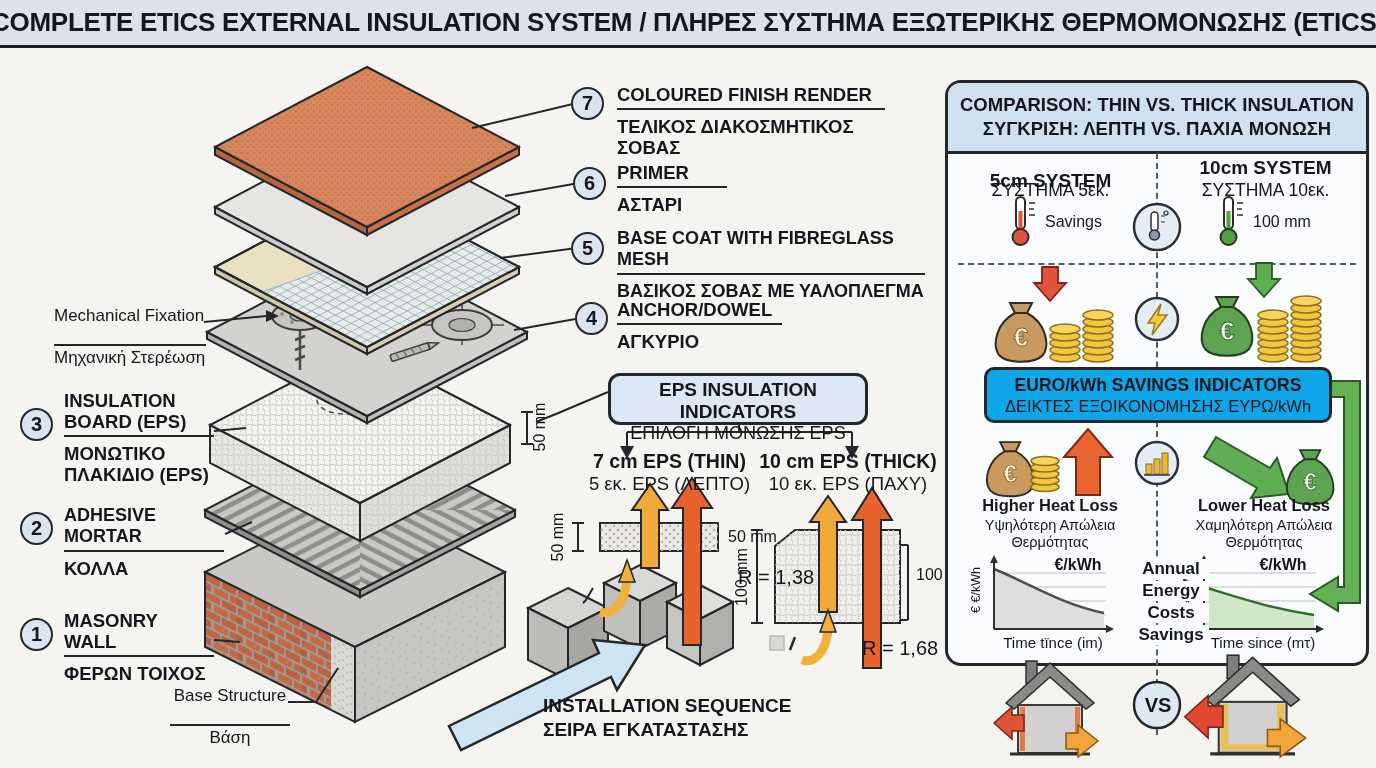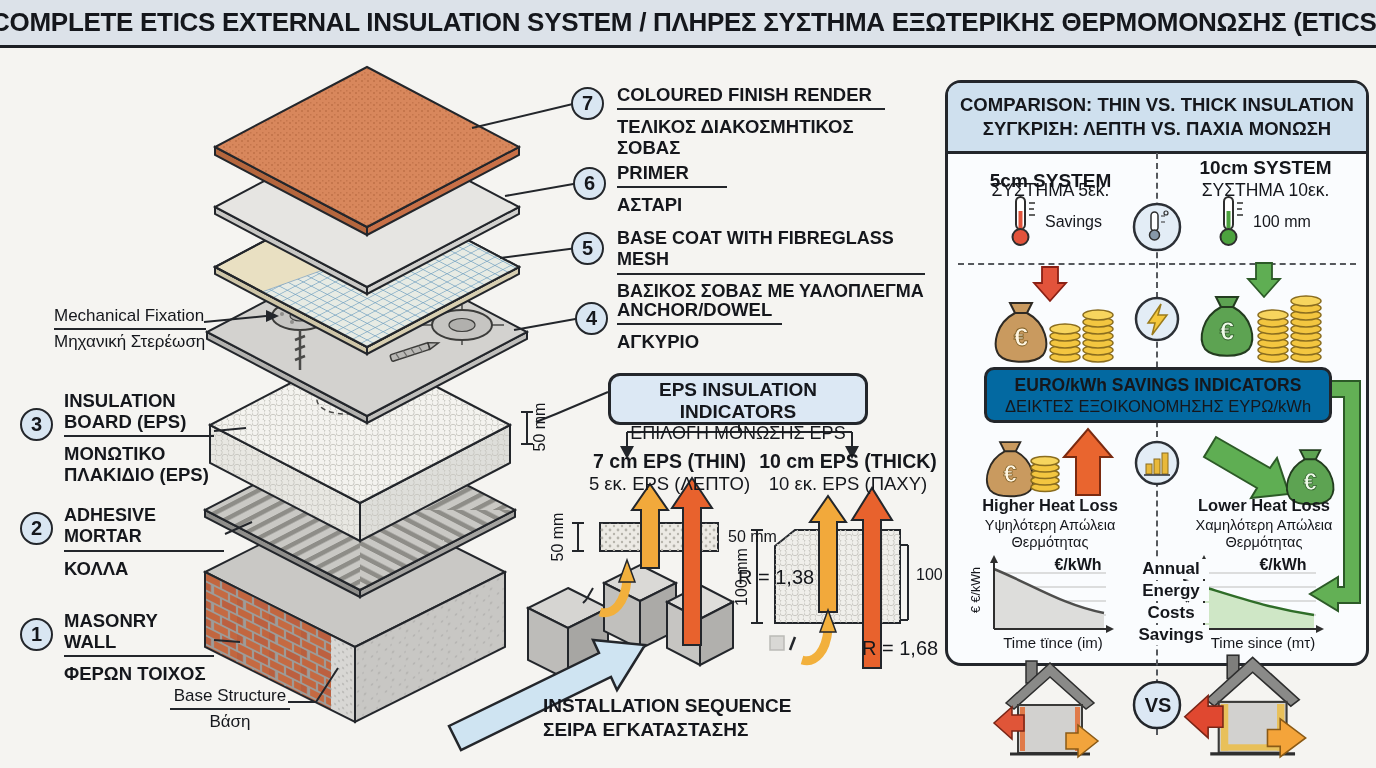--- a/index.html
+++ b/index.html
@@ -11,21 +11,21 @@
   #bgsvg{position:absolute;left:0;top:0;}
   .ncirc{position:absolute;width:33px;height:33px;border-radius:50%;border:2.5px solid #23262b;
          background:#d9e6f2;display:flex;align-items:center;justify-content:center;
          font-weight:bold;font-size:20px;box-sizing:border-box;}
   .ltxt{position:absolute;display:flex;flex-direction:column;}
   .len{font-weight:bold;font-size:18.5px;line-height:21px;border-bottom:2.5px solid #23262b;
        padding-bottom:3px;margin-bottom:6px;}
   .lenplain{font-weight:bold;font-size:18.5px;line-height:21px;}
   .lgr{font-weight:bold;font-size:18.5px;line-height:21px;}
   .smtxt{font-size:17px;line-height:20px;}
-  .smline{border-bottom:2px solid #23262b;padding-bottom:2px;margin-bottom:2px;}
+  .smline{border-bottom:2px solid #23262b;padding-bottom:18px;margin-bottom:2px;}
   .bluebox{position:absolute;background:#dcе8f4;background:#dce8f4;border:3px solid #23262b;
            border-radius:12px;text-align:center;box-sizing:border-box;padding-top:3px;}
   .bb-en{font-weight:bold;font-size:19px;line-height:22px;}
   .bb-gr{font-size:18px;line-height:21px;}
   .ephead{position:absolute;text-align:center;}
   .ep-en{font-weight:bold;font-size:19.5px;line-height:23px;}
   .ep-gr{font-size:18.5px;line-height:22px;}
   .dim{position:absolute;font-size:16px;white-space:nowrap;}
   .vrot{transform:rotate(-90deg);transform-origin:center;text-align:center;}
   .rval{position:absolute;font-size:20px;white-space:nowrap;}
@@ -39,21 +39,21 @@
   .pbody{position:absolute;left:0;top:68px;right:0;bottom:0;}
   .vdash{position:absolute;left:208px;top:2px;height:582px;border-left:2.5px dashed #55585d;}
   .hdash{position:absolute;left:10px;right:10px;top:112px;border-top:2.5px dashed #55585d;}
   #psvg{position:absolute;left:0;top:0;}
   .ptxt{position:absolute;text-align:center;}
   .sys-en{font-weight:bold;font-size:19px;}
   .sys-gr{font-size:17.5px;}
   .iclab{position:absolute;font-size:16px;text-align:left;}
   .heat-en{font-weight:bold;font-size:16.5px;}
   .heat-gr{font-size:14.5px;line-height:17px;}
-  .savebox{position:absolute;left:36px;top:216px;width:348px;height:56px;background:#0369a1;
+  .savebox{position:absolute;left:36px;top:216px;width:348px;height:56px;background:#0ea5e9;
            border:3px solid #23262b;border-radius:10px;text-align:center;box-sizing:border-box;padding-top:4px;}
   .sv-en{font-weight:bold;font-size:17.5px;line-height:22px;}
   .sv-gr{font-size:16.5px;line-height:20px;}
   .annual{position:absolute;left:173px;width:76px;font-weight:bold;font-size:17px;text-align:center;
           background:#fafcfe;margin-left:12px;}
   .cnote{position:absolute;font-weight:bold;font-size:16px;}
   .cxlab{position:absolute;font-size:15px;text-align:center;}
   .cylab{position:absolute;font-size:12.5px;text-align:center;transform:rotate(-90deg);transform-origin:center;}
   .vslab{position:absolute;font-weight:bold;font-size:20px;text-align:center;}
 </style>

